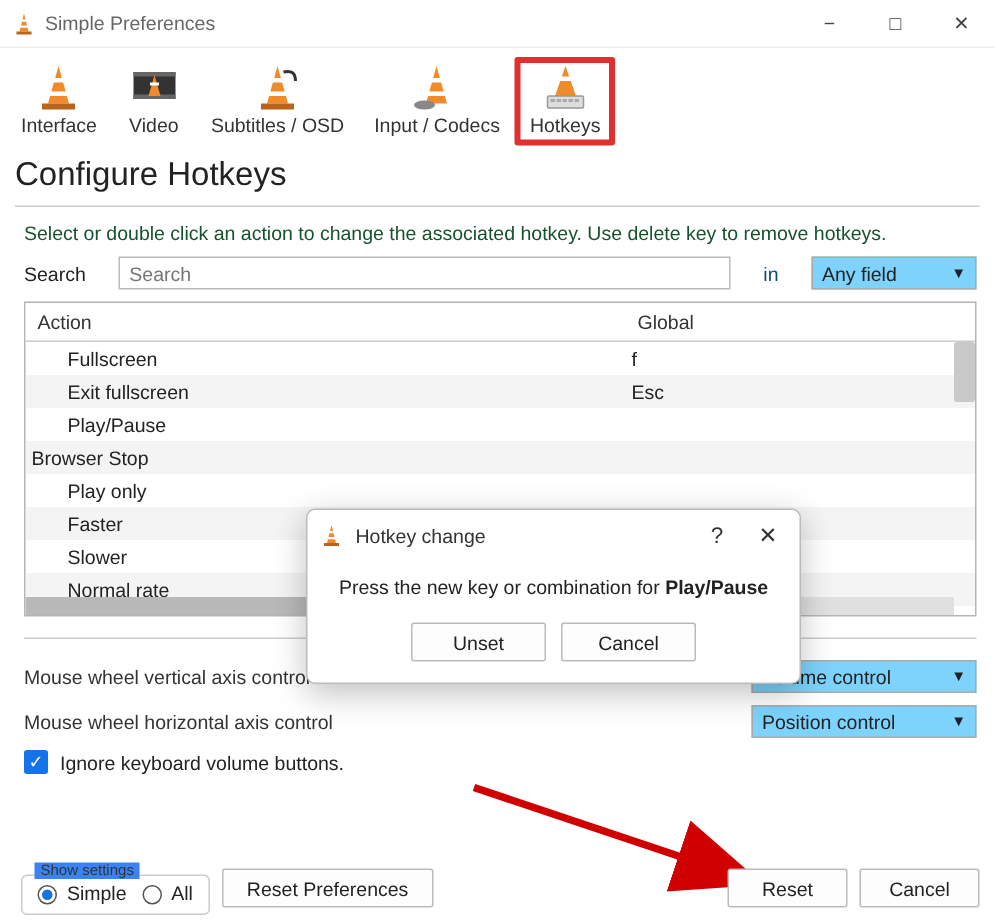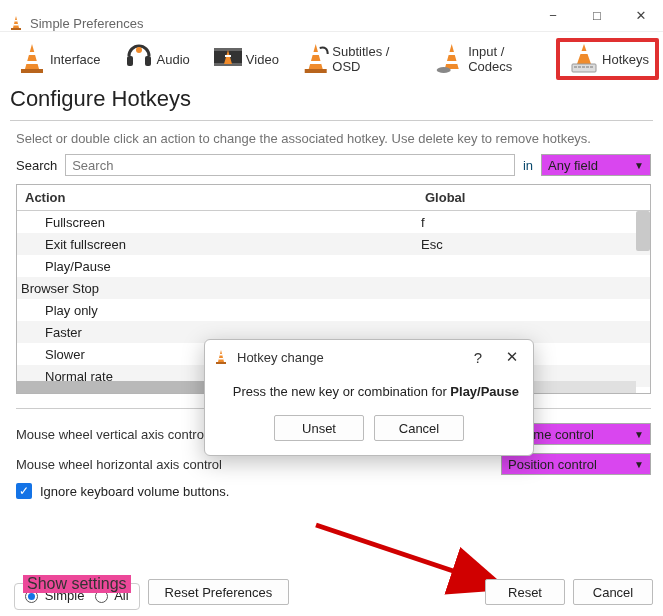--- a/index.html
+++ b/index.html
@@ -1,67 +1,67 @@
 <!DOCTYPE html>
 <html><head>
 <meta charset="utf-8">
 <style>
 *{box-sizing:border-box;margin:0;padding:0;font-family:"Segoe UI",Arial,sans-serif;font-size:13px;color:#222}
 body{background:#fff;width:663px;height:616px;overflow:hidden;position:relative}
-.titlebar{display:flex;align-items:flex-end;height:32px;padding:0 0 0 8px;border-bottom:1px solid #eee}
+.titlebar{display:flex;align-items:center;height:32px;padding:0 0 0 8px;border-bottom:1px solid #eee}
 .titlebar .title{flex:1;color:#666;font-size:13px;padding-left:6px}
 .winbtn{width:44px;height:32px;display:flex;align-items:center;justify-content:center;color:#444}
 .cone{display:inline-block;position:relative}
 .cone svg{display:block}
 .tabs{display:flex;gap:0;padding:6px 4px 0 4px}
-.tab{display:flex;align-items:center;padding:4px 10px 6px 10px;cursor:pointer}
+.tab{display:flex;flex-direction:column;align-items:center;padding:4px 10px 6px 10px;cursor:pointer}
 .tab span{margin-top:2px;font-size:13px;color:#333}
 .tab.selected{border:4px solid #e03030;border-radius:2px;padding:0 6px 2px 6px}
 .heading{font-size:22px;font-weight:400;padding:6px 10px 8px 10px;color:#222}
 .heading-rule{height:1px;background:#ccc;margin:0 10px 10px 10px}
-.instr{padding:0 12px 8px 16px;color:#737373}
-.searchrow{display:flex;align-items:center;gap:8px;padding:0 12px 8px 16px}
+.instr{padding:0 12px 8px 16px;color:#14532d}
+.searchrow{display:flex;align-items:center;gap:22px;padding:0 12px 8px 16px}
 .searchrow input[type=text]{flex:1;height:22px;border:1px solid #bbb;padding:0 6px;color:#777}
 .searchrow .in{color:#0c4a6e}
-.combo{border:1px solid #aaa;height:22px;display:flex;align-items:center;justify-content:space-between;padding:0 6px;background:#d946ef}
+.combo{border:1px solid #aaa;height:22px;display:flex;align-items:center;justify-content:space-between;padding:0 6px;background:#7dd3fc}
 .combo .arrow{font-size:10px;color:#222}
 .table-wrap{margin:0 12px 0 16px;border:1px solid #b5b5b5;height:210px;position:relative;overflow:hidden}
 .thead{display:flex;background:#fff;border-bottom:1px solid #ccc;height:26px;align-items:center}
-.thead .col{padding:0 8px;font-weight:700;color:#333}
+.thead .col{padding:0 8px;font-weight:400;color:#333}
 .col-action{flex:0 0 400px}
 .col-hotkey{flex:0 0 120px}
 .col-global{flex:1}
 .tbody{overflow:hidden}
 .row{display:flex;height:22px;align-items:center}
 .row:nth-child(even){background:#f4f4f4}
 .row .c1{flex:0 0 400px;padding-left:28px}
 .row .c2{flex:0 0 120px;padding-left:4px}
 .row .c3{flex:1}
 .hotkey-hl{background:#d8d8d8;padding:0 3px}
 .vscroll{position:absolute;right:0;top:26px;width:14px;height:40px;background:#c9c9c9;border-radius:2px}
 .hscroll{position:absolute;left:0;right:14px;bottom:0;height:12px;background:#e0e0e0}
 .hscroll .thumb{position:absolute;left:0;width:68%;top:0;bottom:0;background:#b9b9b9}
 .divider{height:1px;background:#ccc;margin:14px 12px 10px 16px}
 .opt-row{display:flex;align-items:center;padding:4px 12px 4px 16px;gap:8px}
 .opt-row .lbl{flex:1;color:#333}
 .opt-row .combo{width:150px}
 .chk{width:16px;height:16px;background:#1473e6;border-radius:2px;display:flex;align-items:center;justify-content:center;color:#fff;font-size:12px}
 .footer{position:absolute;left:0;right:0;bottom:6px;display:flex;align-items:center;padding:0 10px 0 14px;gap:8px}
 .settings-group{border:1px solid #ccc;border-radius:4px;padding:4px 10px 6px 10px;position:relative;margin-top:8px}
-.settings-group .legend{position:absolute;top:-9px;left:8px;background:#ec4899;padding:0 4px;font-size:16px;color:#333}
+.settings-group .legend{position:absolute;top:-9px;left:8px;background:#3b82f6;padding:0 4px;font-size:10px;color:#333}
 .radio{width:13px;height:13px;border:1px solid #555;border-radius:50%;display:inline-flex;align-items:center;justify-content:center;margin-right:3px;vertical-align:middle}
 .radio.on::after{content:"";width:7px;height:7px;background:#1473e6;border-radius:50%}
 .btn{border:1px solid #bbb;background:#fdfdfd;height:26px;padding:0 16px;border-radius:2px;cursor:pointer;display:inline-flex;align-items:center;justify-content:center}
 .footer .spacer{flex:1}
 .arrow-annot{position:absolute;left:310px;top:517px;pointer-events:none}
 .dialog{position:absolute;left:204px;top:339px;width:330px;background:#fff;border:1px solid #bbb;border-radius:6px;box-shadow:0 6px 22px rgba(0,0,0,0.25);z-index:10}
 .dlg-title{display:flex;align-items:center;height:34px;padding:0 8px;gap:8px}
 .dlg-title .t{flex:1;color:#333}
 .dlg-title .q,.dlg-title .x{width:26px;text-align:center;color:#333;font-size:15px;cursor:pointer}
-.dlg-body{padding:10px 14px 6px 14px;text-align:right;color:#333}
+.dlg-body{padding:10px 14px 6px 14px;text-align:center;color:#333}
 .dlg-body b{font-weight:600}
 .dlg-btns{display:flex;gap:10px;justify-content:center;padding:10px 0 14px 0}
 .dlg-btns .btn{width:90px}
 </style>
 </head>
 <body>
 
 <div class="titlebar">
   <span class="cone">
     <svg width="16" height="16" viewBox="0 0 32 32">
@@ -79,29 +79,20 @@
 
 <div class="tabs">
   <div class="tab">
     <svg width="36" height="32" viewBox="0 0 32 32">
         <polygon points="16,2 23,27 9,27" fill="#f08b2b"></polygon>
         <rect x="12" y="10" width="8" height="3" fill="#fff"></rect>
         <rect x="10" y="19" width="12" height="3" fill="#fff"></rect>
         <rect x="5" y="27" width="22" height="4" fill="#b8641c"></rect>
       </svg>
     <span>Interface</span>
-  </div>
-  <div class="tab">
-    <svg width="36" height="32" viewBox="0 0 32 32">
-        <path d="M6 14 A10 10 0 0 1 26 14" stroke="#333" stroke-width="3" fill="none"></path>
-        <rect x="4" y="14" width="6" height="10" rx="2" fill="#333"></rect>
-        <rect x="22" y="14" width="6" height="10" rx="2" fill="#333"></rect>
-        <circle cx="16" cy="8" r="3" fill="#f08b2b"></circle>
-      </svg>
-    <span>Audio</span>
   </div>
   <div class="tab">
     <svg width="36" height="32" viewBox="0 0 32 32">
         <rect x="2" y="6" width="28" height="18" fill="#333"></rect>
         <rect x="2" y="6" width="28" height="3" fill="#666"></rect>
         <rect x="2" y="21" width="28" height="3" fill="#666"></rect>
         <polygon points="16,8 20,22 12,22" fill="#f08b2b"></polygon>
         <rect x="13" y="13" width="6" height="2" fill="#fff"></rect>
       </svg>
     <span>Video</span>

